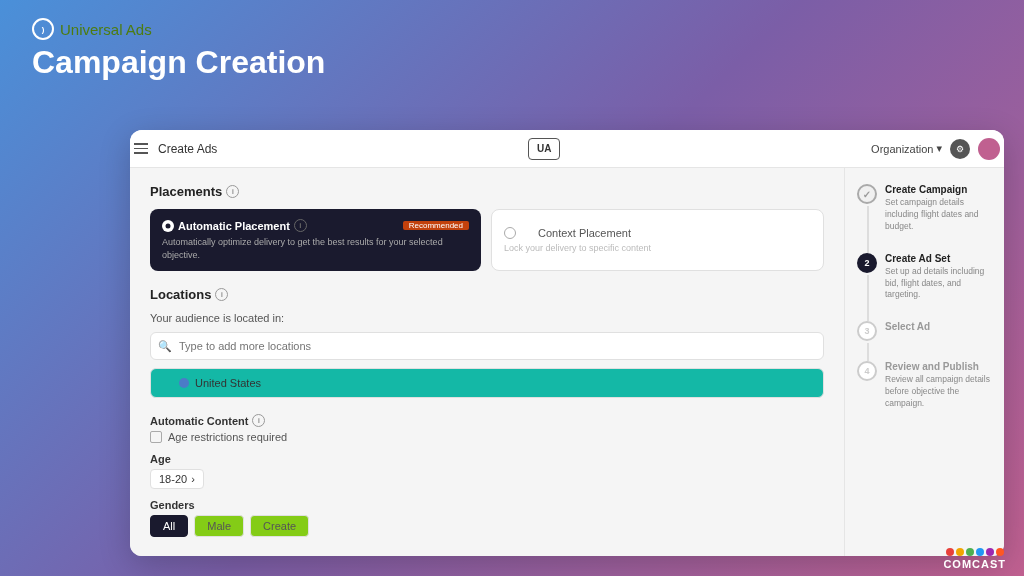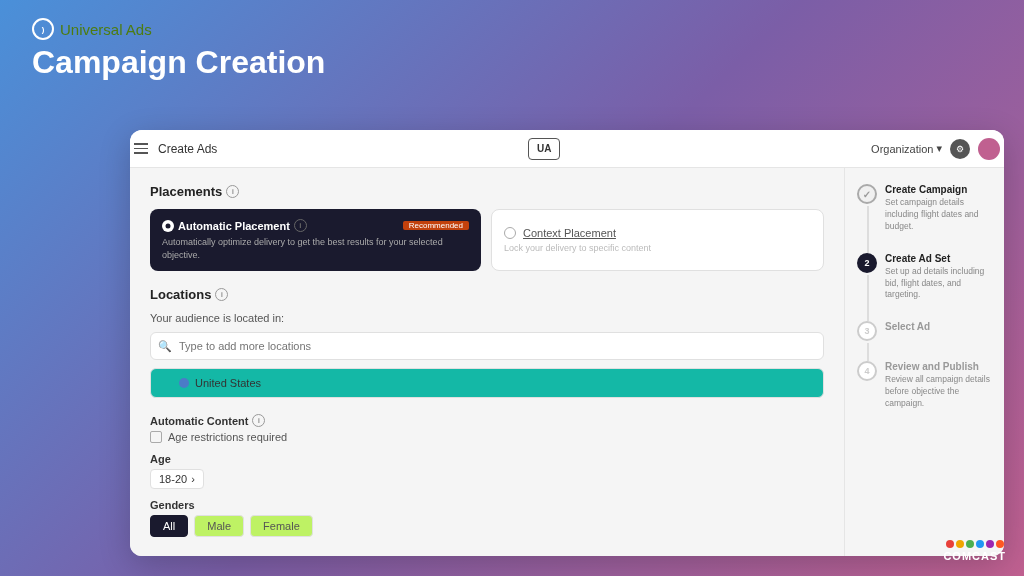--- a/index.html
+++ b/index.html
@@ -254,22 +254,21 @@
       display: flex;
       flex-direction: column;
       align-items: flex-start;
       justify-content: center;
     }
     .placement-context-title {
       font-size: 11px;
       color: #555;
       display: flex;
       align-items: center;
-      gap: 7px;
-      text-decoration: underline;
+      gap: 22px;
     }
     .radio-circle-empty {
       width: 12px;
       height: 12px;
       border-radius: 50%;
       border: 1.5px solid #aaa;
       display: inline-block;
     }
     .placement-context-desc {
       font-size: 9px;
@@ -365,21 +364,21 @@
     }
     .gender-buttons {
       display: flex;
       gap: 6px;
     }
     .gender-btn {
       padding: 4px 12px;
       border-radius: 4px;
       font-size: 11px;
       border: 1.5px solid #e0e0e0;
-      background: #bef264;
+      background: #84cc16;
       color: #555;
       cursor: pointer;
     }
     .gender-btn.active {
       background: #1a1a2e;
       color: white;
       border-color: #1a1a2e;
     }
 
     
@@ -441,21 +440,21 @@
       color: #888;
       line-height: 1.4;
     }
     .step-title.muted {
       color: #999;
     }
 
     
     .comcast-logo {
       position: absolute;
-      bottom: 14px;
+      bottom: 6px;
       right: 18px;
       display: flex;
       flex-direction: column;
       align-items: center;
       gap: 2px;
     }
     .comcast-dots {
       display: flex;
       gap: 2px;
     }
@@ -578,21 +577,21 @@
             <span>18-20</span>
             <span>›</span>
           </span>
         </div>
 
         <div class="demo-subsection">
           <div class="demo-label">Genders</div>
           <div class="gender-buttons">
             <button class="gender-btn active">All</button>
             <button class="gender-btn">Male</button>
-            <button class="gender-btn">Female</button>
+            <button class="gender-btn">Create</button>
           </div>
         </div>
 
       </div>
     </div>
 
     <div class="right-sidebar">
       <div id="steps-container">
           <div class="step-item">
     <div class="step-connector"></div>

